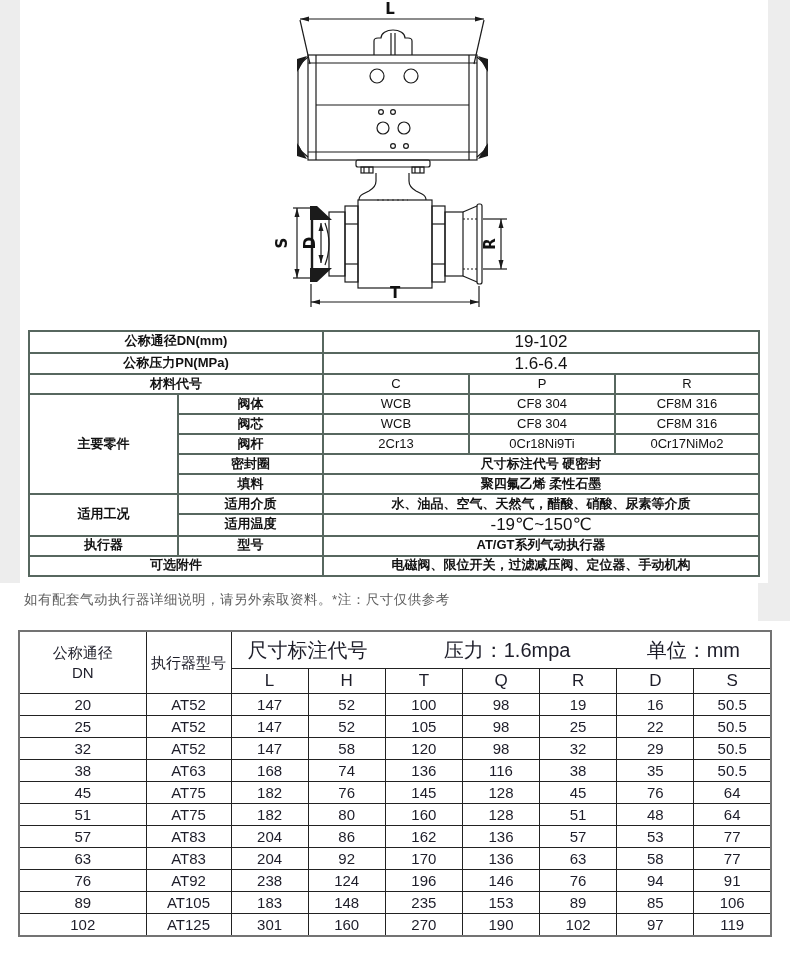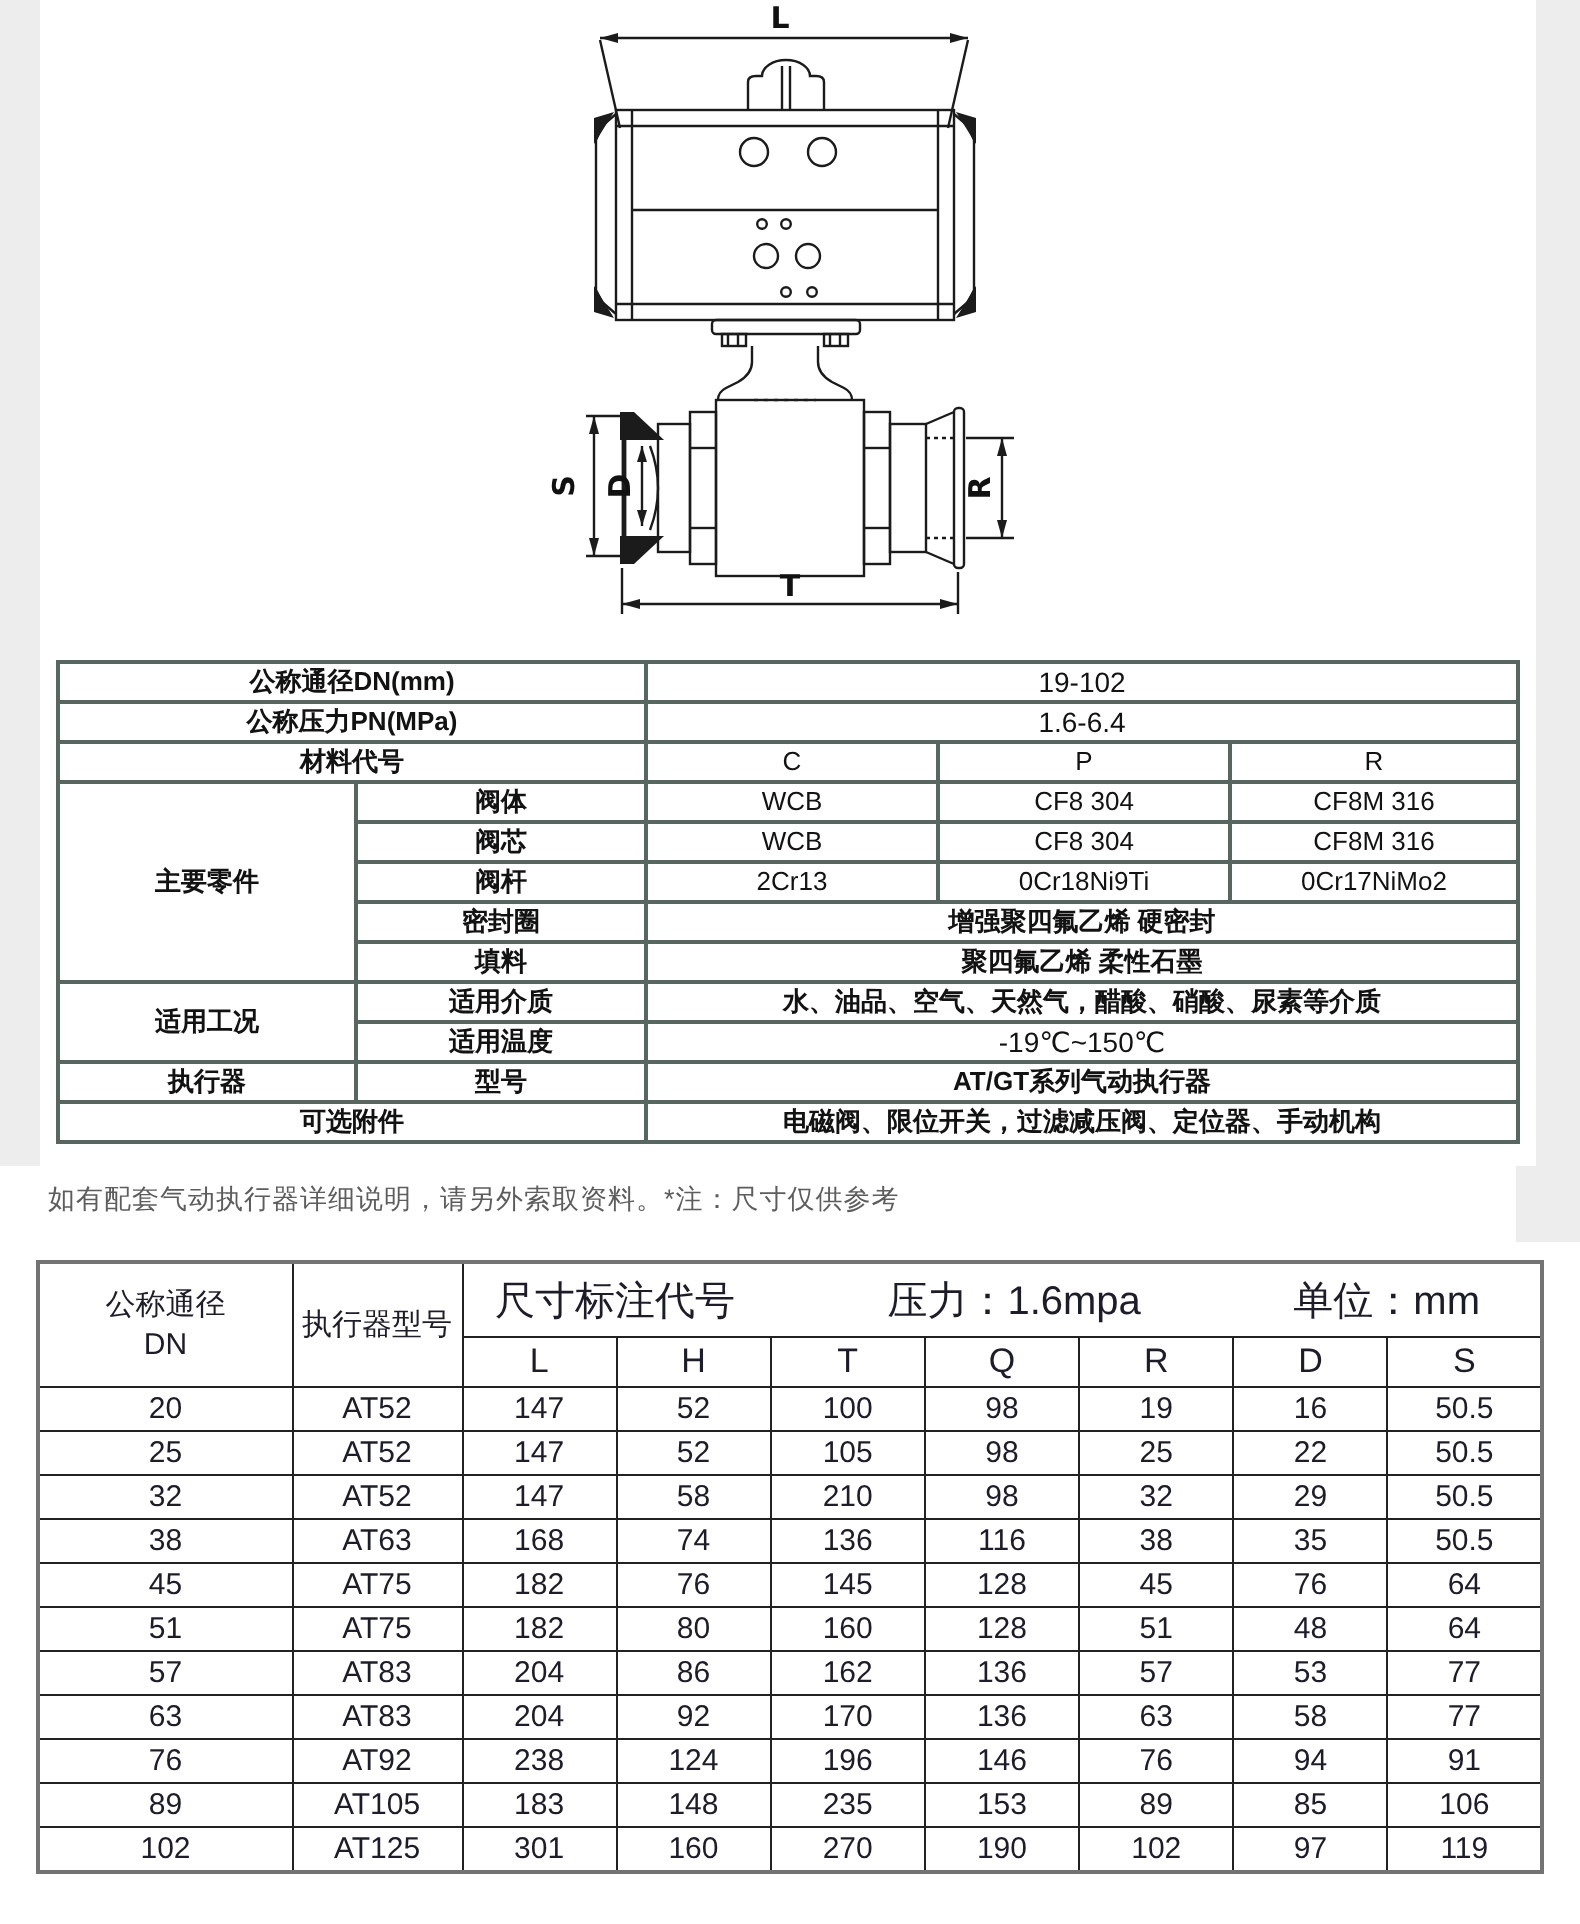--- a/index.html
+++ b/index.html
@@ -20,21 +20,21 @@
   .gutter-right2{left:758px;top:583px;width:32px;height:38px;}
 
   .drawing{position:absolute;left:0;top:0;}
 
   
   .spec{position:absolute;left:28px;top:330px;width:732px;
         border-collapse:collapse;table-layout:fixed;}
   .spec td{border:2px solid var(--spec-border);text-align:center;vertical-align:middle;
            font-size:13px;color:#121212;height:18px;padding:0 20px;line-height:1.15;}
   .spec td.b{font-weight:bold;}
-  .spec td.lg{font-size:14px;}
+  .spec td.lg{font-size:17px;}
 
   
   .note{position:absolute;left:24px;top:591px;font-size:13.5px;color:var(--note-text);
         letter-spacing:0.5px;}
 
   
   .dims{position:absolute;left:18px;top:630px;width:754px;border-collapse:collapse;
         table-layout:fixed;color:var(--dim-text);border:2px solid #737373;}
   .dims th,.dims td{border:1px solid var(--dim-border);text-align:center;
         vertical-align:middle;font-weight:normal;padding:0;}
@@ -196,21 +196,21 @@
           <td class="">CF8M 316</td>
         </tr>
         <tr>
           <td class="b ">阀杆</td>
           <td class="">2Cr13</td>
           <td class="">0Cr18Ni9Ti</td>
           <td class="">0Cr17NiMo2</td>
         </tr>
         <tr>
           <td class="b ">密封圈</td>
-          <td colspan="3" class="b ">增强聚四氟乙烯 硬密封</td>
+          <td colspan="3" class="b ">尺寸标注代号 硬密封</td>
         </tr>
         <tr>
           <td class="b ">填料</td>
           <td colspan="3" class="b ">聚四氟乙烯 柔性石墨</td>
         </tr>
         <tr>
           <td rowspan="2" class="b ">适用工况</td>
           <td class="b ">适用介质</td>
           <td colspan="3" class="b ">水、油品、空气、天然气，醋酸、硝酸、尿素等介质</td>
         </tr>
@@ -287,21 +287,21 @@
           <td>98</td>
           <td>25</td>
           <td>22</td>
           <td>50.5</td>
         </tr>
         <tr>
           <td>32</td>
           <td>AT52</td>
           <td>147</td>
           <td>58</td>
-          <td>210</td>
+          <td>120</td>
           <td>98</td>
           <td>32</td>
           <td>29</td>
           <td>50.5</td>
         </tr>
         <tr>
           <td>38</td>
           <td>AT63</td>
           <td>168</td>
           <td>74</td>

